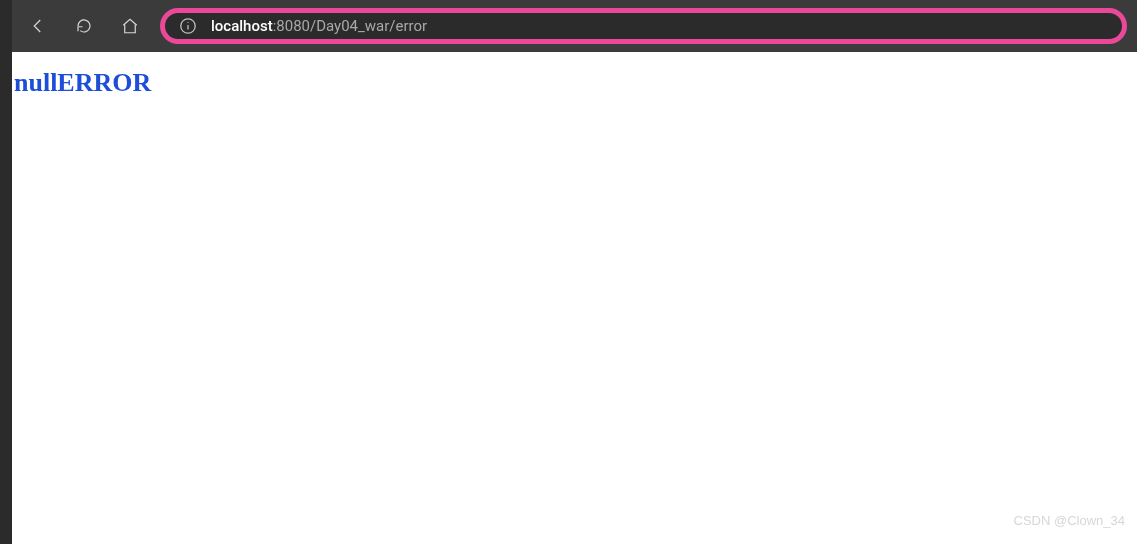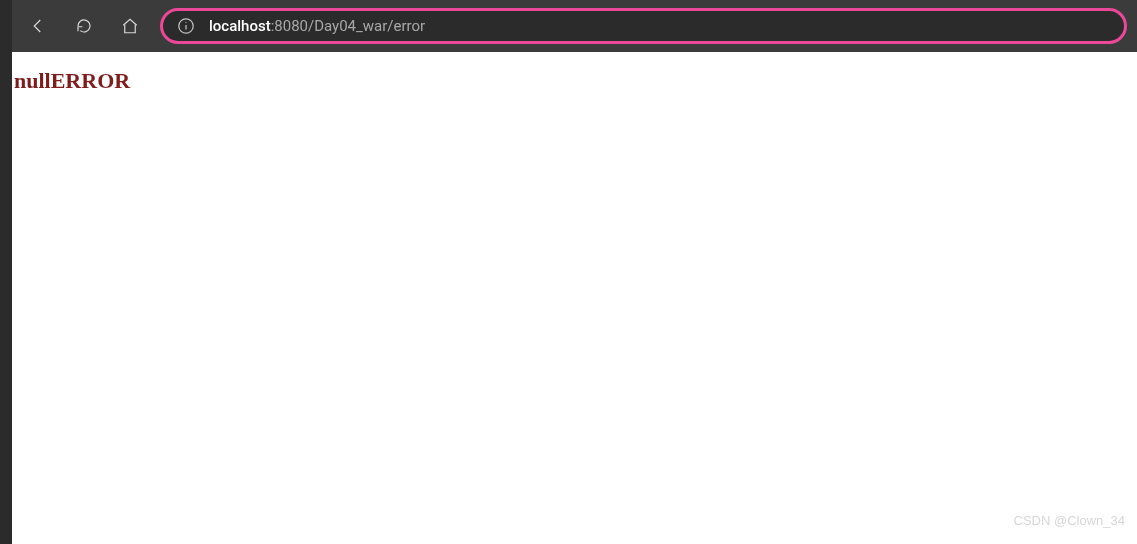--- a/index.html
+++ b/index.html
@@ -50,21 +50,21 @@
       width: 18px;
       height: 18px;
       stroke: #d8d8d8;
       stroke-width: 1.6;
       fill: none;
     }
     .address-bar {
       flex: 1;
       height: 36px;
       background: #2b2b2b;
-      border: 3px solid #ec4899;
+      border: 5px solid #ec4899;
       border-radius: 18px;
       display: flex;
       align-items: center;
       padding: 0 14px;
       gap: 14px;
     }
     .info-icon {
       width: 18px;
       height: 18px;
       display: flex;
@@ -85,23 +85,23 @@
     .content-area {
       position: absolute;
       left: 12px;
       top: 52px;
       right: 0;
       bottom: 0;
       background: #ffffff;
       padding: 16px 2px;
     }
     .page-heading {
-      font-size: 22px;
+      font-size: 26px;
       font-weight: 700;
-      color: #7f1d1d;
+      color: #1d4ed8;
       font-family: "Times New Roman", serif;
     }
     .watermark {
       position: absolute;
       right: 12px;
       bottom: 16px;
       font-size: 13px;
       color: #d7d7d7;
       font-family: Arial, sans-serif;
     }

